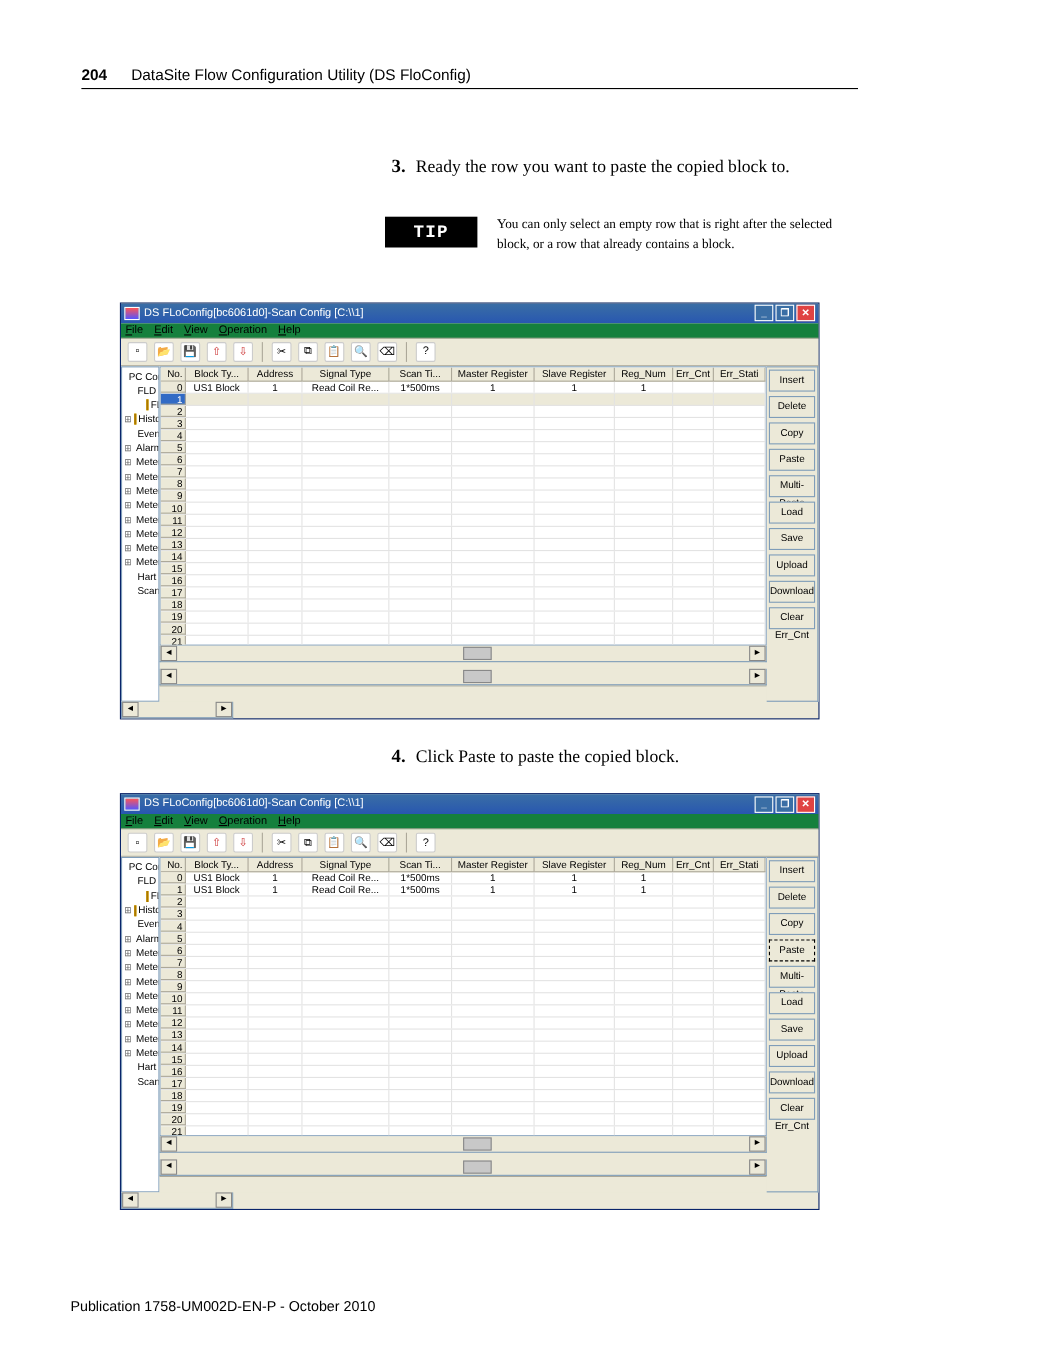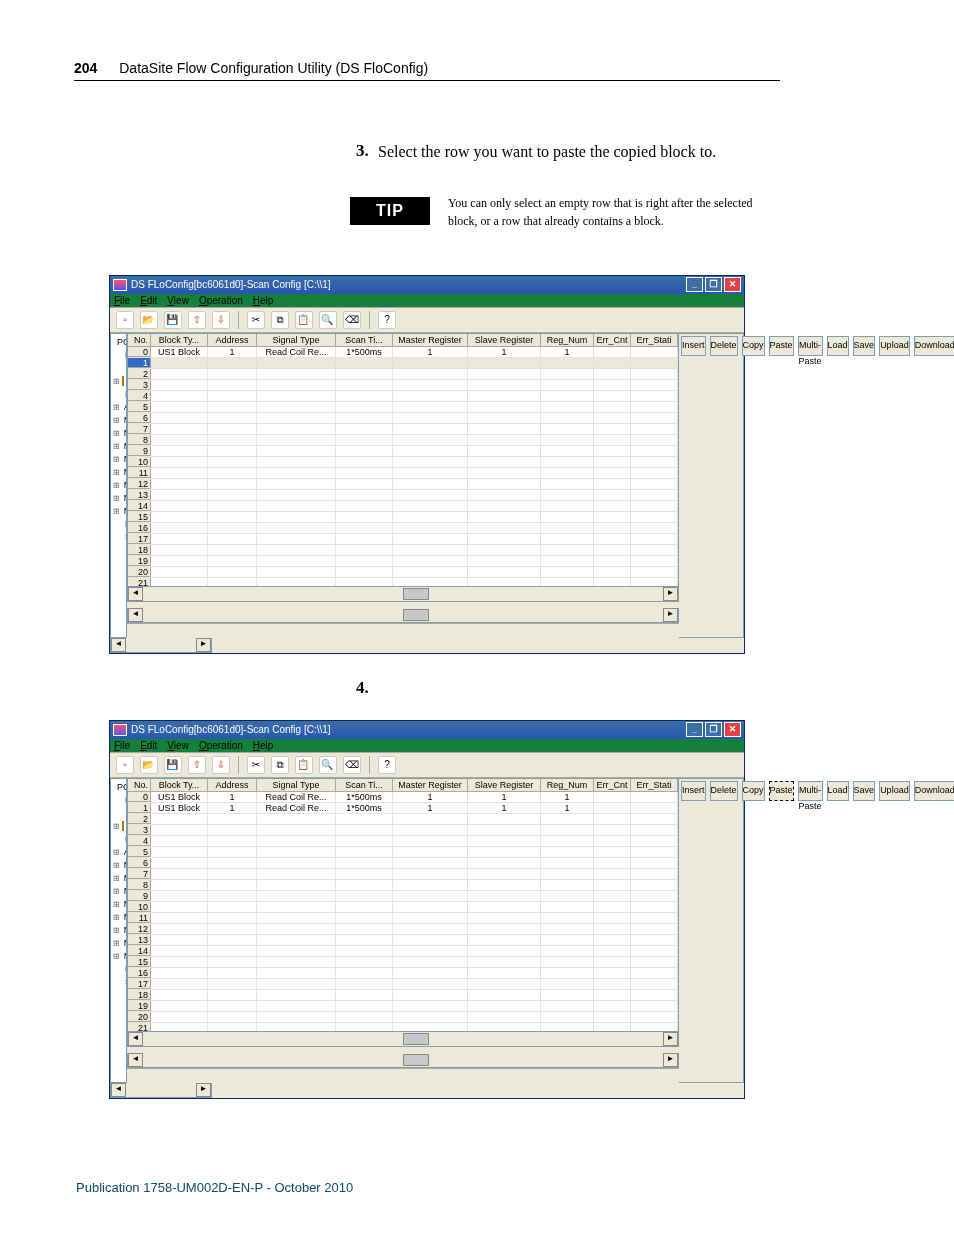--- a/index.html
+++ b/index.html
@@ -3,21 +3,21 @@
 <meta charset="utf-8">
 <style>
   html,body{margin:0;padding:0;background:#fff;font-family:Georgia,'Times New Roman',serif;color:#000}
   .page{width:854px;height:1235px;position:relative;box-sizing:border-box;padding:60px 74px 40px 74px}
   .hdr{border-bottom:1px solid #000;padding-bottom:4px;margin-bottom:60px;font-family:Arial,Helvetica,sans-serif;font-size:14px}
   .hdr .pn{font-weight:bold;margin-right:18px}
   .step{display:flex;align-items:flex-start;margin:0 0 22px 282px}
   .step-num{font-family:Georgia,serif;font-weight:bold;font-size:17px;min-width:22px}
   .step-text{font-family:Georgia,serif;font-size:16px;line-height:1.35}
   .tip-row{display:flex;align-items:flex-start;margin:34px 0 44px 276px}
-  .tip-badge{background:#000;color:#fff;font-family:Liberation Sans, sans-serif;font-weight:bold;font-size:16px;padding:5px 26px;letter-spacing:1px;margin-right:18px;flex:0 0 auto}
+  .tip-badge{background:#000;color:#fff;font-family:Liberation Mono, monospace;font-weight:bold;font-size:16px;padding:5px 26px;letter-spacing:1px;margin-right:18px;flex:0 0 auto}
   .tip-text{font-family:Georgia,serif;font-size:12px;line-height:1.55;margin-top:-3px}
   .shot{margin:0 auto 24px auto;width:636px}
   .shot .window{border:1px solid #0a246a;font-family:'MS Sans Serif',Tahoma,Arial,sans-serif;font-size:10px;background:#ece9d8}
   .titlebar{display:flex;align-items:center;justify-content:space-between;height:18px;background:linear-gradient(#3a6ea5,#2857b0);color:#fff;padding:0 3px;font-size:10px}
   .titlebar .t-left{display:flex;gap:4px}
   .win-ico{width:12px;height:10px;background:linear-gradient(#f55,#55f);border:1px solid #fff}
   .win-btns{display:flex;gap:2px}
   .win-btn{width:15px;height:13px;border:1px solid #fff;display:flex;align-items:center;justify-content:center;font-weight:bold;font-size:9px;line-height:1}
   .win-btn.min,.win-btn.max{background:#3a6ea5}
   .win-btn.close{background:#e04343}
@@ -47,39 +47,39 @@
   .gr{display:flex;border-bottom:1px solid #e3e3e3;height:10px}
   .gr div{border-right:1px solid #e3e3e3;padding:0 2px;text-align:center;color:#000;overflow:hidden;white-space:nowrap}
   .gr.sel{background:#ece9d8}
   .gr.sel div:first-child{background:#316ac5;color:#fff}
   .c0{width:18px;background:#ece9d8;border-right:1px solid #aca899!important;border-bottom:1px solid #aca899!important;text-align:right!important;padding-right:2px!important}
   .c1{width:52px}.c2{width:44px}.c3{width:74px}.c4{width:52px}.c5{width:70px}.c6{width:68px}.c7{width:48px}.c8{width:32px}.c9{width:42px}
   .hsb{height:14px;background:#ece9d8;border:1px solid #7f9db9;border-top:none;position:relative}
   .hsb .thumb{position:absolute;left:50%;top:1px;width:24px;height:10px;background:#c8c8c8;border:1px solid #888}
   .hsb .arrL,.hsb .arrR{position:absolute;top:0;width:13px;height:12px;background:#ece9d8;border:1px solid #888;text-align:center;font-size:8px;line-height:10px}
   .hsb .arrL{left:0}.hsb .arrR{right:0}
-  .btns{width:60px;padding:2px;display:flex;flex-direction:row;gap:4px;background:#ece9d8;border:1px solid #7f9db9;border-left:none}
+  .btns{width:60px;padding:2px;display:flex;flex-direction:column;gap:4px;background:#ece9d8;border:1px solid #7f9db9;border-left:none}
   .wbtn{height:18px;border:1px solid #7f9db9;background:#ece9d8;font-size:9px;text-align:center;line-height:16px;color:#000}
   .wbtn.hl{border:1px dashed #000}
   .pane-bottom{height:14px;background:#ece9d8;border-top:1px solid #aca899}
   .status{height:14px;background:#ece9d8;border-top:1px solid #aca899;font-size:9px;padding:1px 4px;color:#000}
-  .footer{position:absolute;bottom:40px;left:76px;font-family:Arial,Helvetica,sans-serif;font-size:13px;color:#0c4a6e}
+  .footer{position:absolute;bottom:40px;left:64px;font-family:Arial,Helvetica,sans-serif;font-size:13px;color:#000000}
 </style>
 </head>
 <body>
 
 <div class="page">
   <div class="hdr">
     <span class="pn">204</span>
     <span>DataSite Flow Configuration Utility (DS FloConfig)</span>
   </div>
 
   <div class="step">
     <span class="step-num">3.</span>
-    <span class="step-text">Select the row you want to paste the copied block to.</span>
+    <span class="step-text">Ready the row you want to paste the copied block to.</span>
   </div>
 
   <div class="tip-row">
     <div class="tip-badge">TIP</div>
     <div class="tip-text">You can only select an empty row that is right after the selected block, or a row that already contains a block.</div>
   </div>
 
   <div class="shot">
     <div class="window">
       <div class="titlebar">
@@ -498,20 +498,21 @@
       </div>
       <div class="hsb" style="width:100px">
           <div class="arrL">◄</div>
           <div class="arrR">►</div>
         </div>
     </div>
   </div>
 
   <div class="step">
     <span class="step-num">4.</span>
+    <span class="step-text">Click Paste to paste the copied block.</span>
   </div>
 
   <div class="shot">
     <div class="window">
       <div class="titlebar">
         <div class="t-left">
             <span class="win-ico"></span>
             <span>DS FLoConfig[bc6061d0]-Scan Config [C:\\1]</span>
           </div>
         <div class="win-btns">

